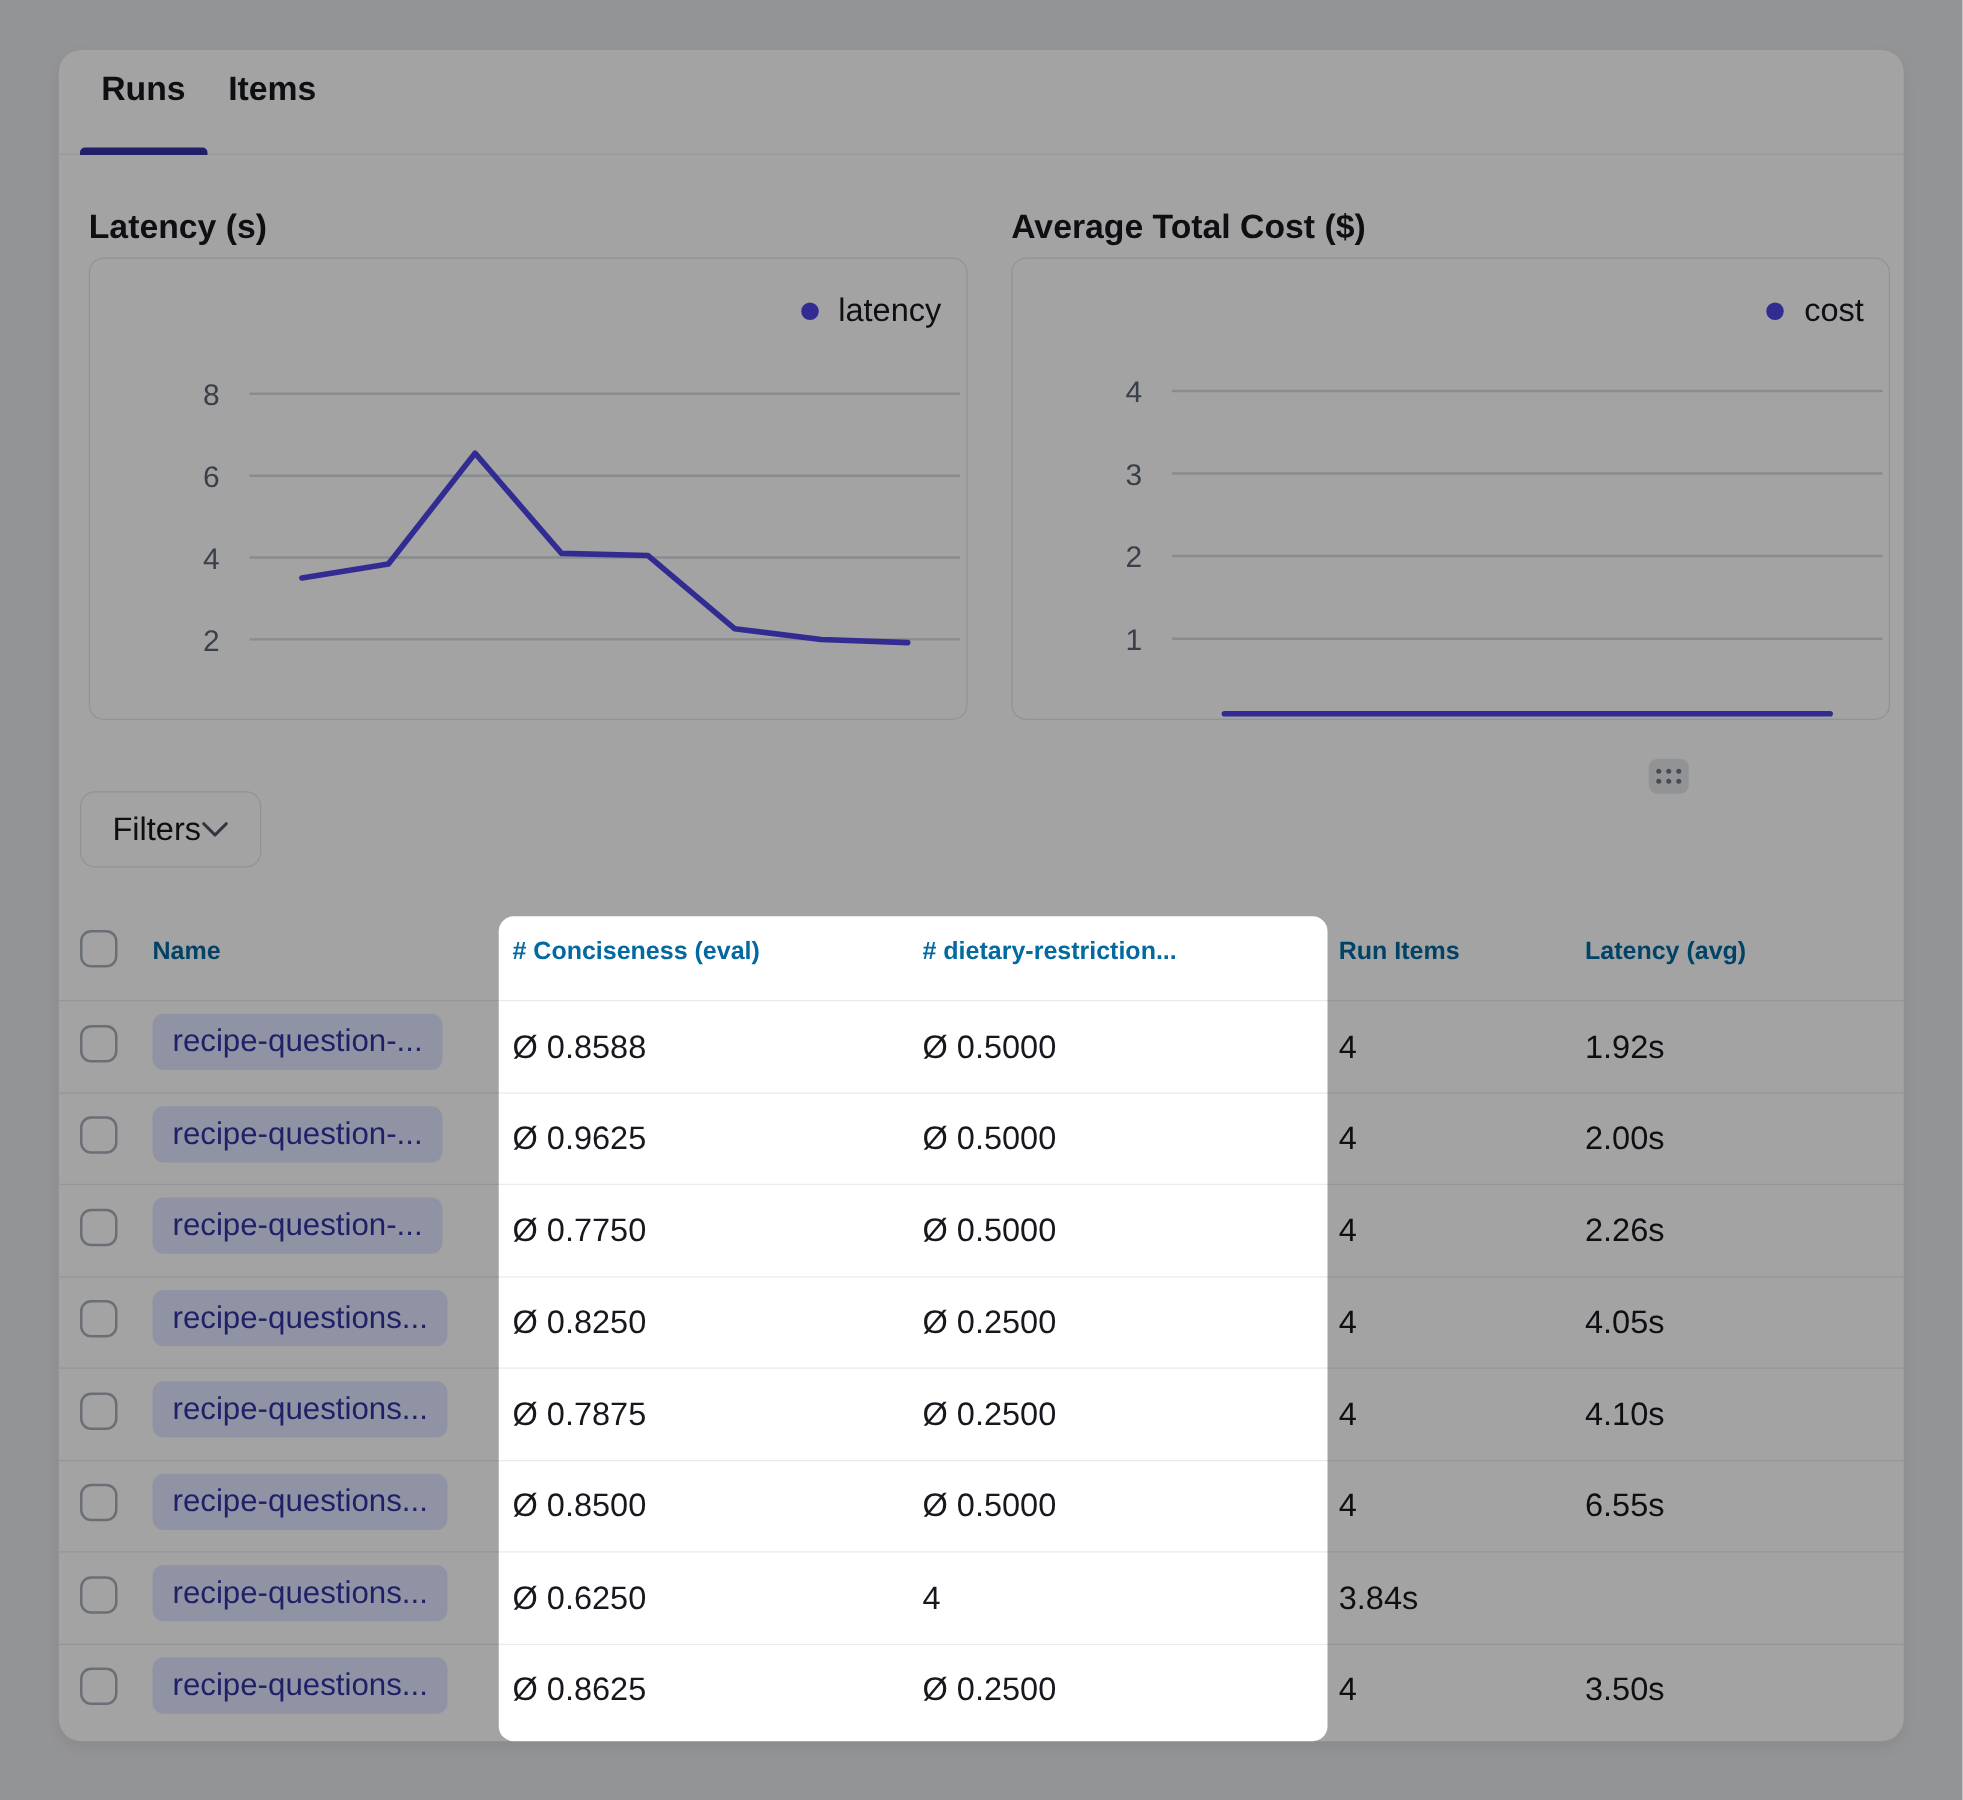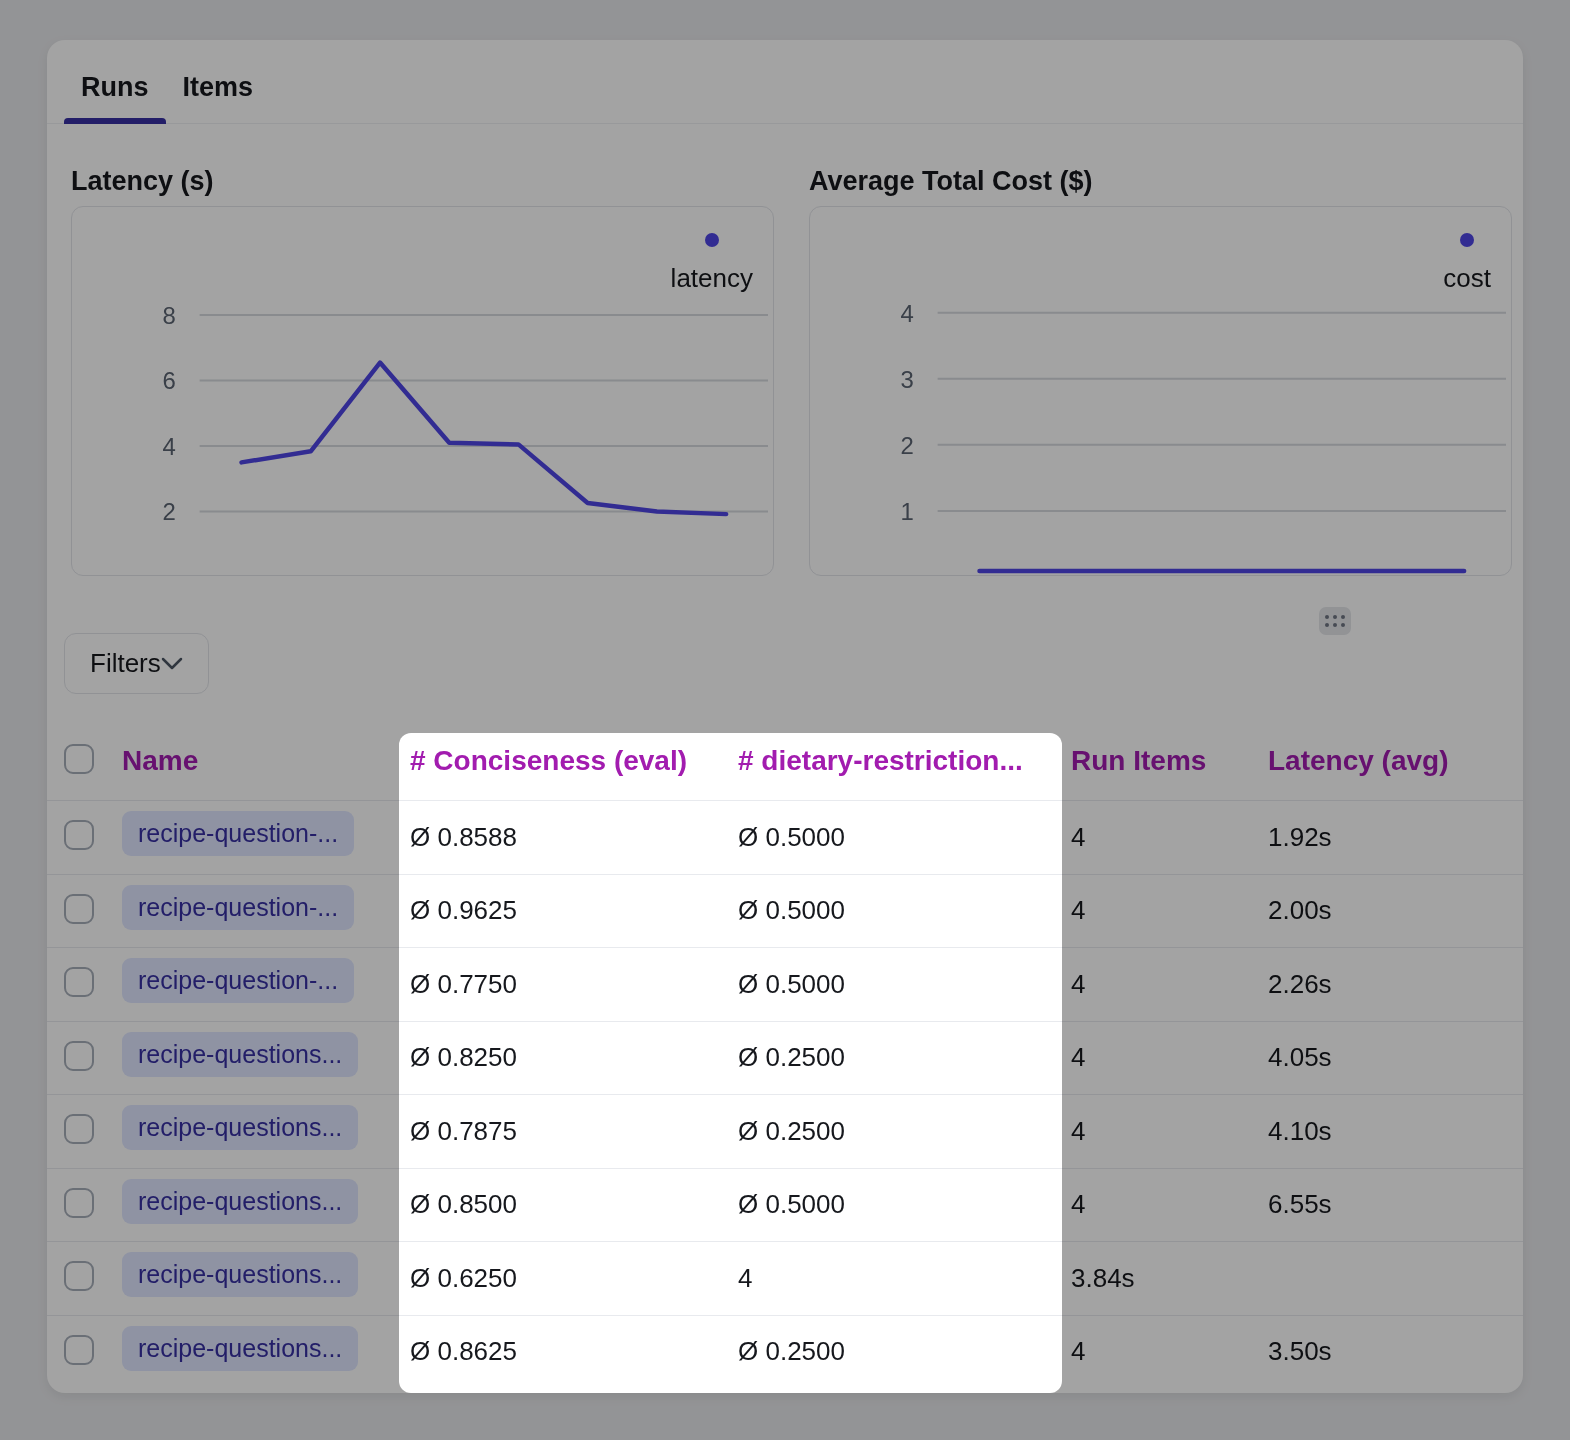--- a/index.html
+++ b/index.html
@@ -29,21 +29,21 @@
   
   .tabs-row {
     display: flex;
     padding-left: 17px;
     height: 84px;
     box-sizing: border-box;
     border-bottom: 1px solid #eef0f3;
   }
   .tab {
     position: relative;
-    padding: 32px 17px 0;
+    padding: 16px 17px 0;
     height: 100%;
     box-sizing: border-box;
     font-size: 27px;
     font-weight: 600;
     color: #16181d;
     cursor: pointer;
   }
   .tab.active::after {
     content: "";
     position: absolute;
@@ -79,21 +79,21 @@
   .chart-card svg line.grid { stroke: #d6d9de; stroke-width: 2; }
   .chart-card svg text { font-family: "Liberation Sans", sans-serif; font-size: 24px; fill: #5b6472; }
   .chart-card svg polyline.series-line {
     fill: none; stroke: var(--accent); stroke-width: 4.5;
     stroke-linejoin: round; stroke-linecap: round;
   }
   .legend {
     position: absolute;
     top: 26px; right: 20px;
     display: flex; align-items: center; gap: 16px;
-    font-size: 26px; color: #16181d; flex-direction: column;
+    font-size: 26px; color: #16181d;
   }
   .legend-dot { width: 14px; height: 14px; border-radius: 50%; background: var(--accent); }
   
   .drag-handle {
     position: absolute;
     top: 567px; right: 172px;
     width: 32px; height: 28px;
     border-radius: 7px;
     background: #e4e6ea;
     display: flex; align-items: center; justify-content: center;
@@ -116,21 +116,21 @@
   
   .table { margin-top: 28px; }
   .thead, .trow {
     display: grid;
     grid-template-columns: 75px 288px 328px 333px 197px 1fr;
     align-items: center;
   }
   .thead { height: 78px; }
   .trow { height: 72.5px; border-top: 1px solid #e8eaee; }
   .th {
-    font-size: 28px; font-weight: 600; color: #a21caf;
+    font-size: 20px; font-weight: 600; color: #0369a1;
     white-space: nowrap; overflow: hidden; text-overflow: ellipsis;
     cursor: pointer;
   }
   .cell { font-size: 26px; color: #16181d; white-space: nowrap; }
   .checkbox {
     display: inline-block;
     width: 30px; height: 30px;
     border: 2px solid #a7aeb9;
     border-radius: 9px;
     margin-left: 17px;

